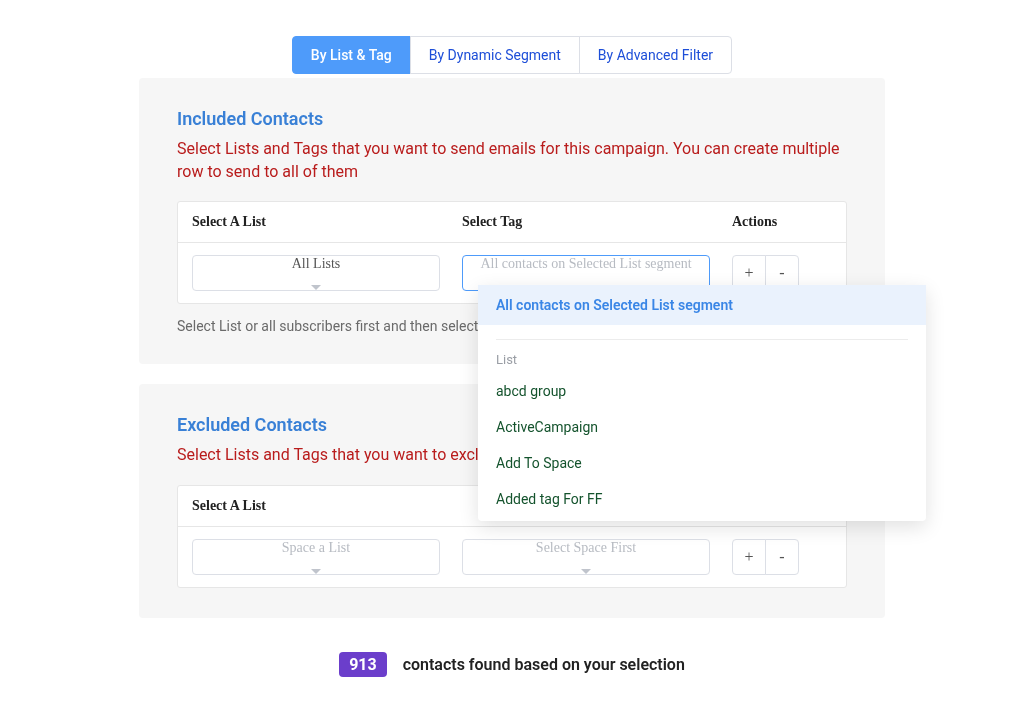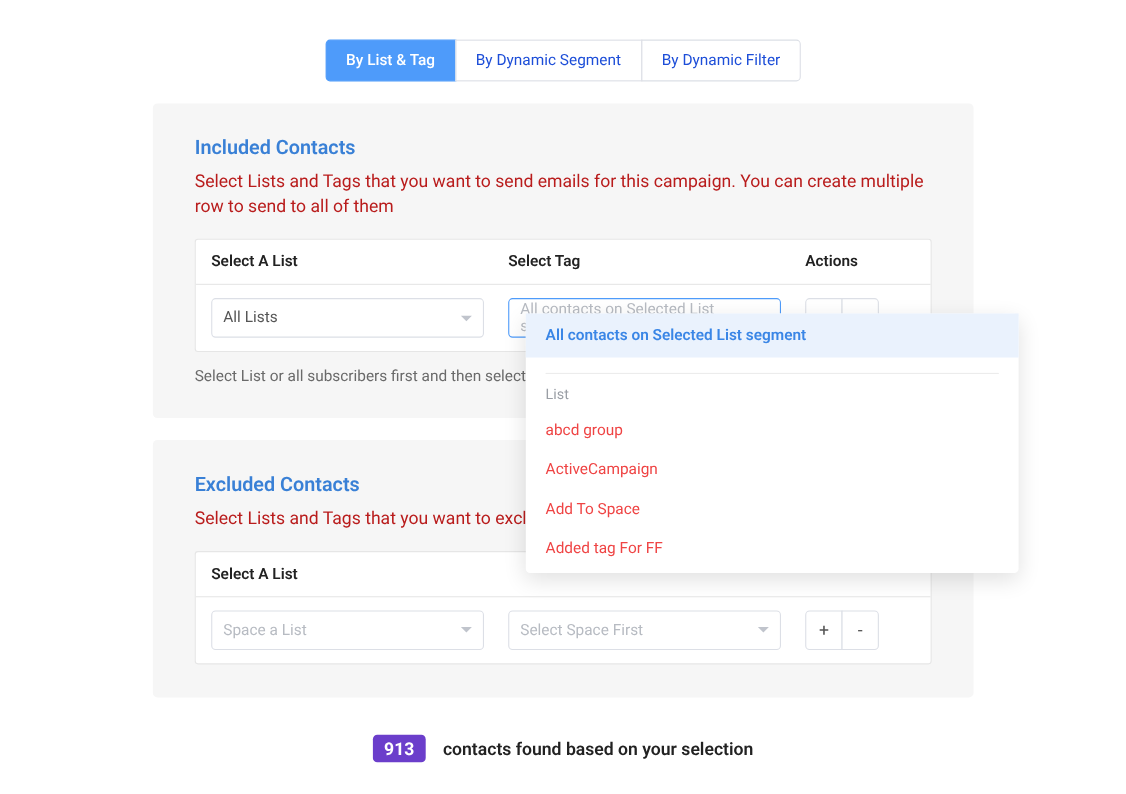--- a/index.html
+++ b/index.html
@@ -11,21 +11,21 @@
     height: 722px;
     overflow: hidden;
   }
   .container {
     width: 1024px;
     padding-top: 36px;
   }
   .tabs-row {
     display: flex;
     justify-content: center;
-    margin-bottom: 20px;
+    margin-bottom: 4px;
   }
   .tab {
     padding: 10px 18px;
     border: 1px solid #dcdfe6;
     background: #fff;
     color: #1d4ed8;
     font-size: 14px;
     cursor: pointer;
     margin-left: -1px;
   }
@@ -58,20 +58,21 @@
   }
   .table-box {
     background: #fff;
     border: 1px solid #e6e6e6;
     border-radius: 3px;
   }
   .table-head, .table-row {
     display: flex;
     align-items: center;
     padding: 12px 14px;
+    font-family: Liberation Serif, serif;
   }
   .table-head {
     border-bottom: 1px solid #e6e6e6;
     font-size: 14px;
     font-weight: 600;
     color: #222;
   }
   .col-list  { flex: 0 0 270px; }
   .col-tag   { flex: 0 0 270px; }
   .col-actions { flex: 1 1 auto; text-align: left; padding-left: 0; }
@@ -81,20 +82,21 @@
     border: 1px solid #dcdfe6;
     border-radius: 4px;
     background: #fff;
     display: flex;
     align-items: center;
     justify-content: space-between;
     padding: 0 10px;
     font-size: 14px;
     color: #555;
     cursor: pointer;
+    flex-direction: column;
   }
   .select-box.focused {
     border-color: #4e9bfa;
   }
   .select-box .placeholder-text { color: #b7bbc2; }
   .caret-down, .caret-up {
     width: 0; height: 0;
     border-left: 5px solid transparent;
     border-right: 5px solid transparent;
   }
@@ -142,21 +144,21 @@
     height: 1px;
     background: #ececec;
     margin: 14px 18px 8px 18px;
   }
   .dd-group-label {
     color: #9a9ea5;
     font-size: 13px;
     padding: 4px 18px 6px 18px;
   }
   .dd-option {
-    color: #ef4444;
+    color: #14532d;
     font-size: 14px;
     padding: 10px 18px;
     cursor: pointer;
   }
 
   .footer-row {
     width: 746px;
     margin: 0 auto;
     text-align: center;
     padding-top: 14px;
@@ -178,21 +180,21 @@
   }
 </style>
 </head>
 <body>
 
 <div class="container">
 
   <div class="tabs-row">
     <div class="tab active">By List &amp; Tag</div>
     <div class="tab">By Dynamic Segment</div>
-    <div class="tab">By Dynamic Filter</div>
+    <div class="tab">By Advanced Filter</div>
   </div>
 
   <div class="panel" style="position:relative;">
     <div class="section-title">Included Contacts</div>
     <div class="section-desc">Select Lists and Tags that you want to send emails for this campaign. You can create multiple row to send to all of them</div>
 
     <div class="table-box">
       <div class="table-head">
         <div class="col-list">Select A List</div>
         <div class="col-tag">Select Tag</div>

